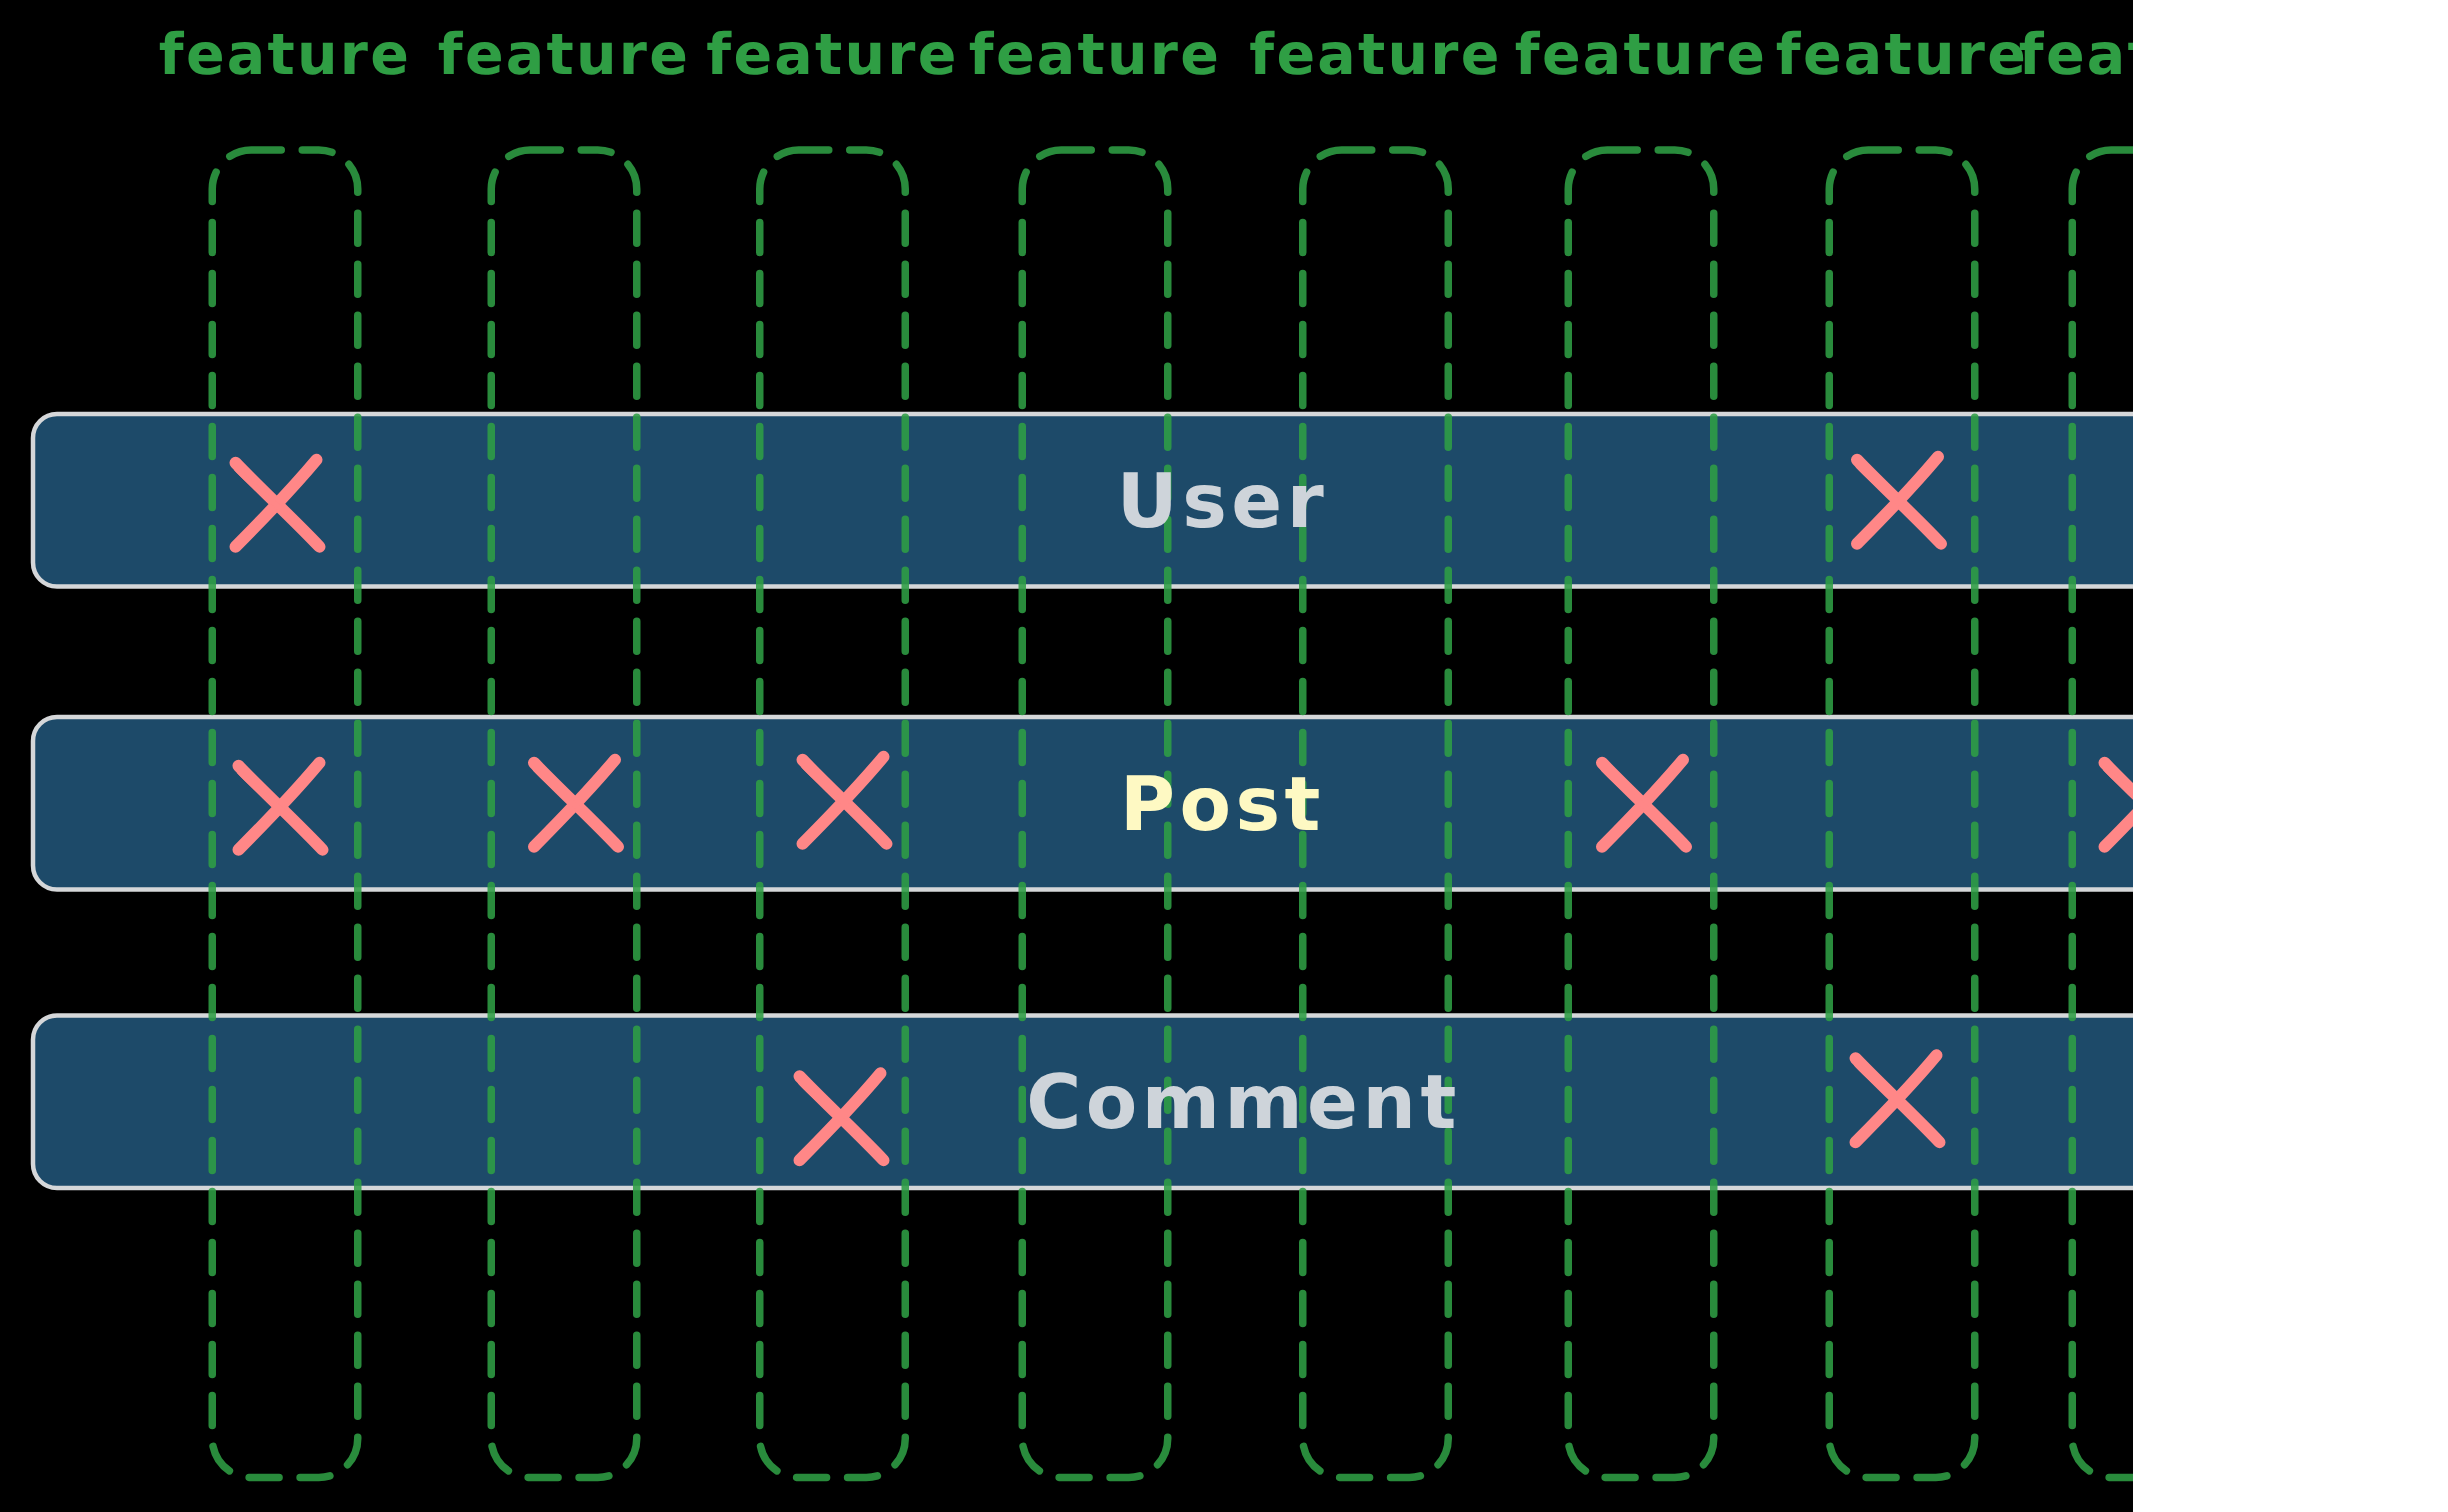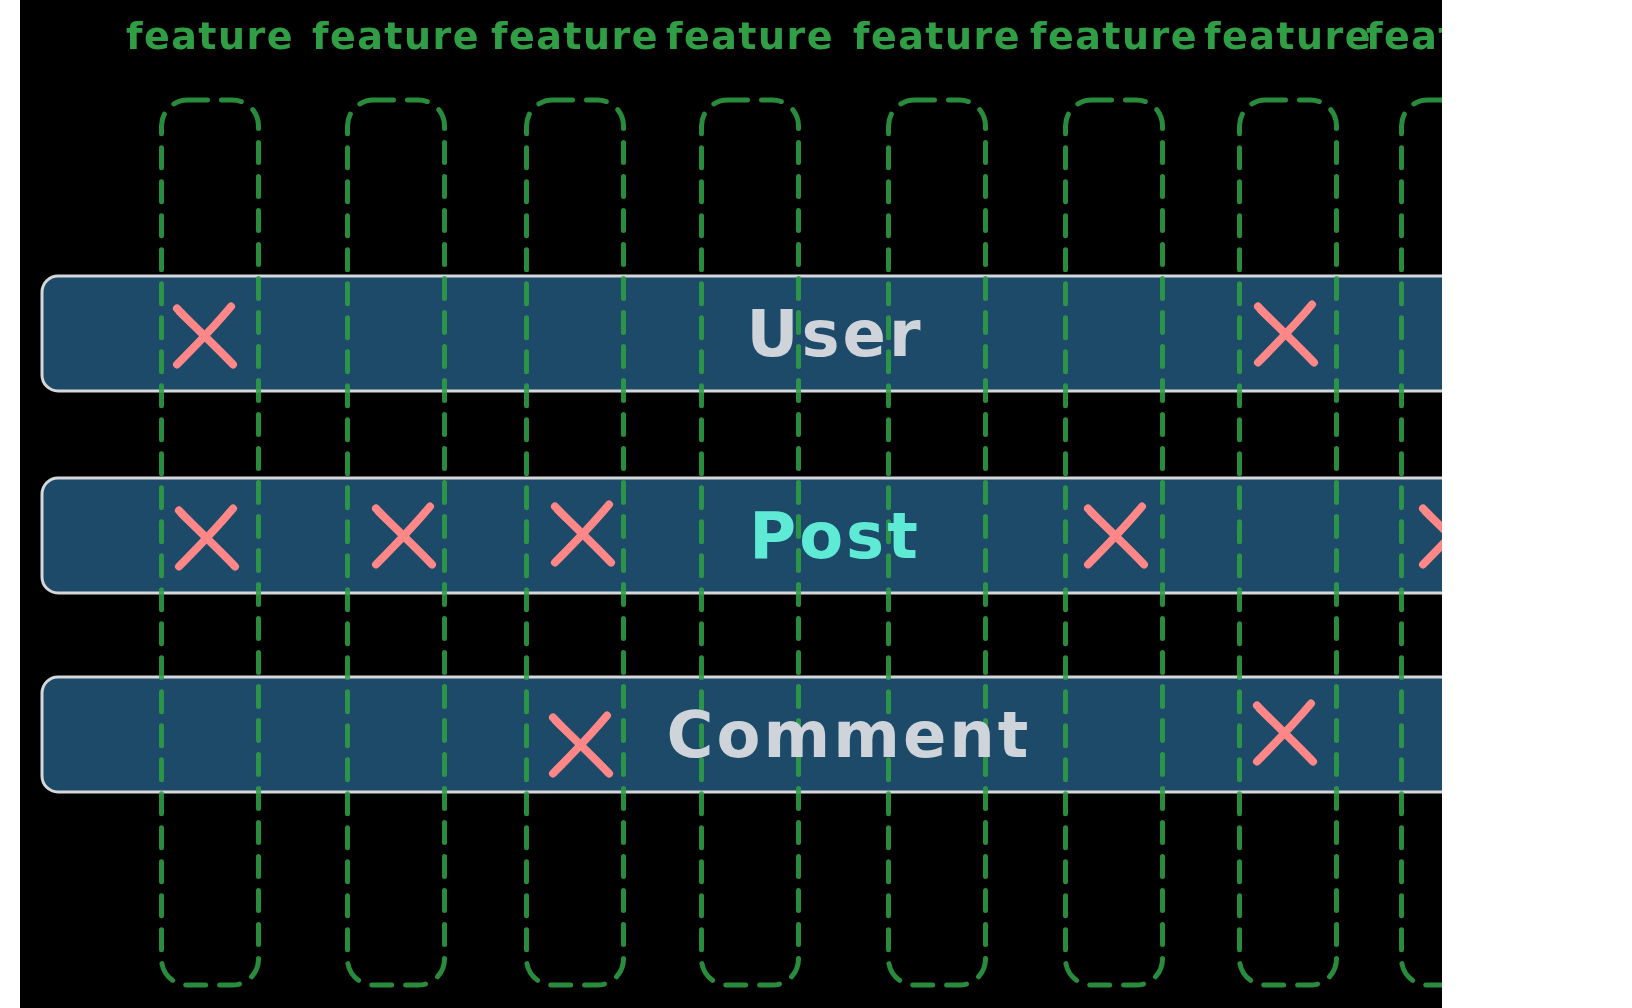--- a/index.html
+++ b/index.html
@@ -8,42 +8,41 @@
     width: 1632px;
     height: 1008px;
     overflow: hidden;
     font-family: "DejaVu Sans", sans-serif;
   }
   .stage {
     position: relative;
     width: 1422px;
     height: 1008px;
     overflow: hidden;
-    margin-left: 20px;
   }
   #scene {
     position: absolute;
     left: 0;
     top: 0;
   }
   .feature-label {
     position: absolute;
     top: 14px;
     transform: translateX(-50%);
     font-size: 38px;
     font-weight: 700;
     letter-spacing: 1.5px;
     white-space: nowrap;
   }
   .bar-label {
     position: absolute;
     display: flex;
     align-items: center;
     justify-content: center;
-    font-size: 64px;
+    font-size: 50px;
     font-weight: 600;
     letter-spacing: 3px;
     white-space: nowrap;
     pointer-events: none;
   }
 </style>
 </head>
 <body>
 
 <div class="stage" style="background: rgb(0, 0, 0);">
@@ -116,16 +115,16 @@
       <div class="feature-label" style="left: 376px; color: rgb(47, 158, 68);">feature</div>
       <div class="feature-label" style="left: 555px; color: rgb(47, 158, 68);">feature</div>
       <div class="feature-label" style="left: 730px; color: rgb(47, 158, 68);">feature</div>
       <div class="feature-label" style="left: 917px; color: rgb(47, 158, 68);">feature</div>
       <div class="feature-label" style="left: 1094px; color: rgb(47, 158, 68);">feature</div>
       <div class="feature-label" style="left: 1268px; color: rgb(47, 158, 68);">feature</div>
       <div class="feature-label" style="left: 1430px; color: rgb(47, 158, 68);">feature</div>
     </div>
   <div id="bar-labels">
       <div class="bar-label" style="left: 22px; top: 276px; width: 1586px; height: 115px; color: rgb(206, 212, 218);">User</div>
-      <div class="bar-label" style="left: 22px; top: 478px; width: 1586px; height: 115px; color: #5eead4;">Post</div>
+      <div class="bar-label" style="left: 22px; top: 478px; width: 1586px; height: 115px; color: #fef9c3;">Post</div>
       <div class="bar-label" style="left: 36px; top: 677px; width: 1586px; height: 115px; color: rgb(206, 212, 218);">Comment</div>
     </div>
 </div>
 
 </body></html>

